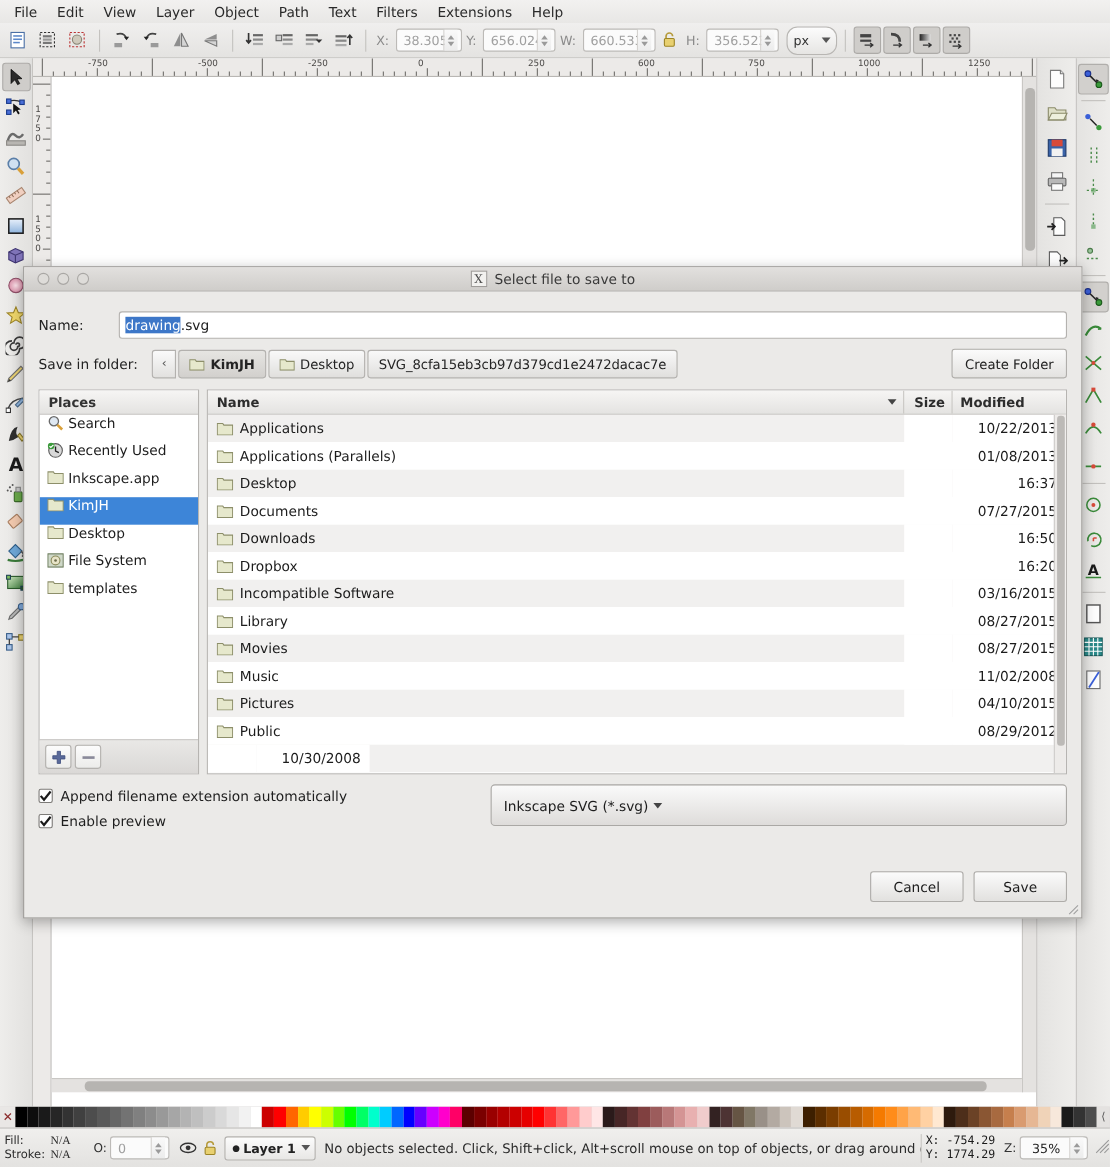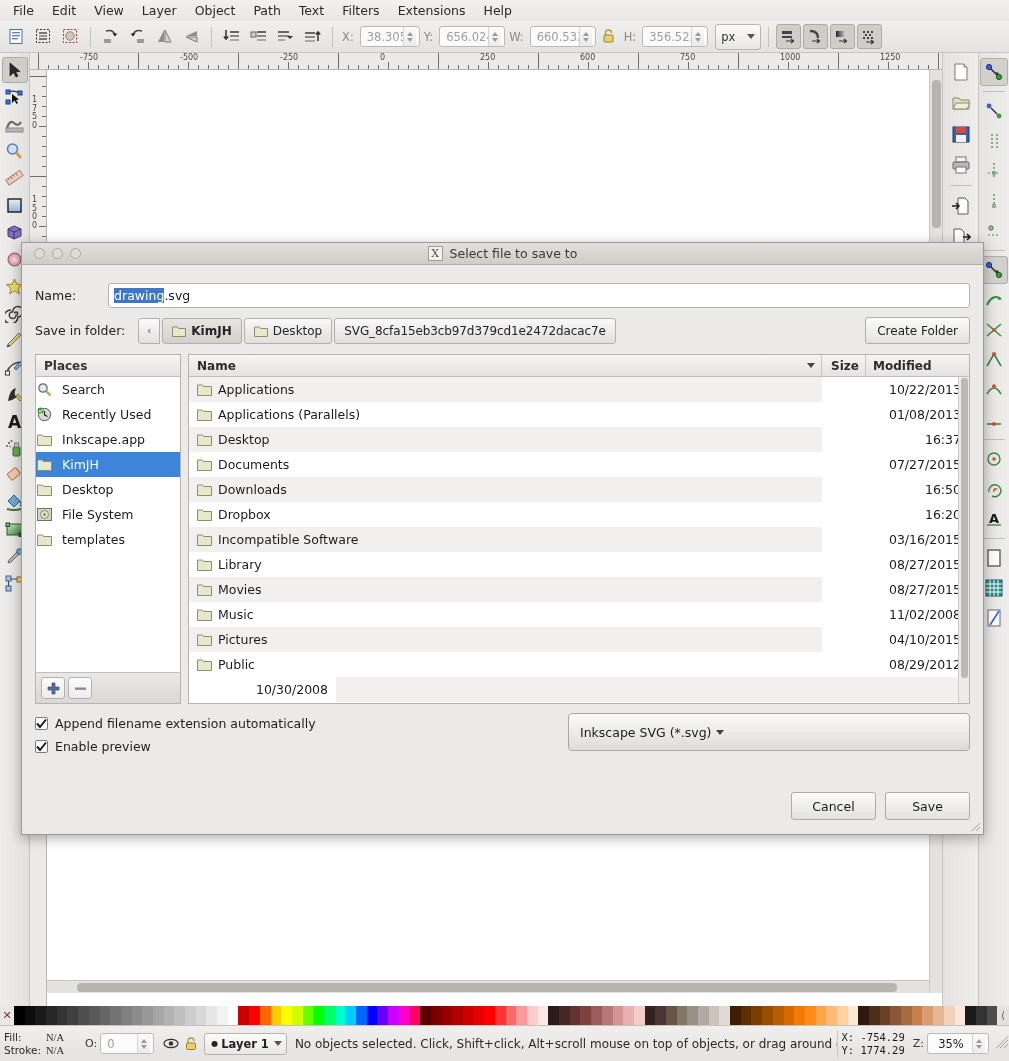--- a/index.html
+++ b/index.html
@@ -43,21 +43,21 @@
   .spin .arrows {
     width: 13px; height: 19px; border-left: 1px solid #d5d3d0;
     display: flex; flex-direction: column; justify-content: center; align-items: center;
     background: linear-gradient(to bottom,#fafafa,#ececec);
   }
   .spin .arrows i { display: block; width: 0; height: 0; border-left: 3px solid transparent; border-right: 3px solid transparent; }
   .spin .arrows i.up { border-bottom: 4px solid #9a9a9a; margin-bottom: 2px; }
   .spin .arrows i.dn { border-top: 4px solid #9a9a9a; }
   .unit-sel {
     height: 22px; min-width: 46px; background: linear-gradient(to bottom,#fcfcfc,#e6e5e3);
-    border: 1px solid #b8b6b3; border-radius: 3px;
+    border: 1px solid #b8b6b3; border-radius: 10px;
     display: flex; align-items: center; justify-content: space-between; padding: 12px 5px;
     font-size: 11.5px; color: #333; margin-left: 5px;
   }
   .chev { width:0;height:0;border-left:4px solid transparent;border-right:4px solid transparent;border-top:5px solid #555;margin-left:5px; }
   .lock-ico { width: 16px; height: 20px; display:flex;align-items:center;justify-content:center; margin: 0 3px; }
 
   
   .toolbox {
     position: absolute; top: 53px; left: 0; width: 30px; bottom: 55px;
     background: linear-gradient(to right,#eeedeb,#e2e1df);
@@ -198,21 +198,21 @@
     width: 146px; background: #fff; border: 1px solid #b6b4b1;
     display: flex; flex-direction: column;
   }
   .places-hdr {
     height: 22px; background: linear-gradient(to bottom,#f6f5f4,#e4e3e1);
     border-bottom: 1px solid #c0bebb; display: flex; align-items: center;
     padding-left: 8px; font-size: 12px; font-weight: bold; color: #333;
   }
   .places-list { flex: 1; overflow: hidden; }
   .place {
-    height: 25px; display: flex; align-items: center; gap: 10px; padding-left: 1px; font-size: 12.5px; color: #1c1c1c;
+    height: 25px; display: flex; gap: 4px; padding-left: 7px; font-size: 12.5px; color: #1c1c1c;
   }
   .place.sel { background: #3d85d8; color: #fff; }
   .places-foot {
     height: 31px; background: linear-gradient(to bottom,#e9e8e6,#dad8d6);
     border-top: 1px solid #c2c0bd; display: flex; align-items: center; gap: 3px; padding-left: 5px;
   }
   .pf-btn {
     width: 24px; height: 22px; background: linear-gradient(to bottom,#fcfcfc,#ececea);
     border: 1px solid #b4b2af; border-radius: 3px; display:flex;align-items:center;justify-content:center;
   }
@@ -239,21 +239,21 @@
 
   .opts { margin-top: 12px; display: flex; align-items: flex-start; }
   .checks { display: flex; flex-direction: column; gap: 8px; }
   .chk { display: flex; align-items: center; gap: 7px; font-size: 12.5px; color: #1e1e1e; }
   .chk-box {
     width: 13px; height: 13px; border: 1px solid #7d7b78; border-radius: 2px; background: #fdfdfd;
     display: flex; align-items: center; justify-content: center;
   }
   .chk-box .tick { width: 11px; height: 11px; }
   .type-sel {
-    width: 402px; height: 38px; margin-left: auto; margin-top: -3px;
+    width: 524px; height: 38px; margin-left: auto; margin-top: -3px;
     background: linear-gradient(to bottom,#fafafa,#dedcda);
     border: 1px solid #aaa8a5; border-radius: 4px;
     display: flex; align-items: center; 
     padding: 0 11px; font-size: 12.5px; color: #1c1c1c;
   }
   .dlg-actions {
     position: absolute; right: 13px; bottom: 14px; display: flex; gap: 9px;
   }
   .dlg-btn {
     width: 85px; height: 28px; border: 1px solid #aeaca9; border-radius: 3px;

